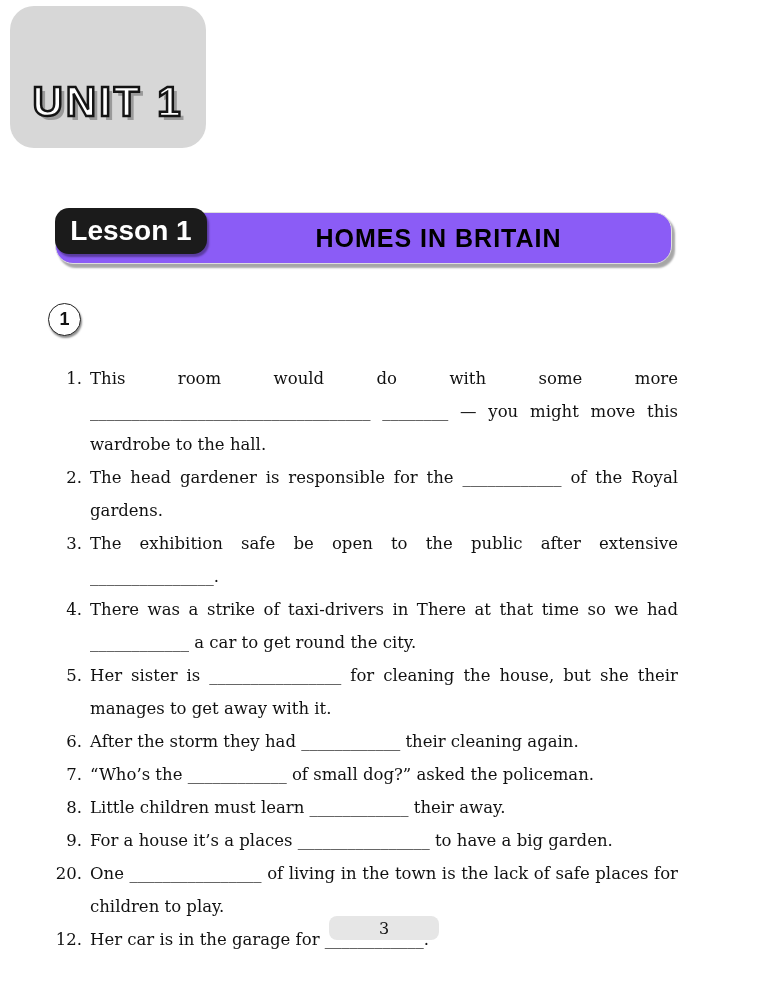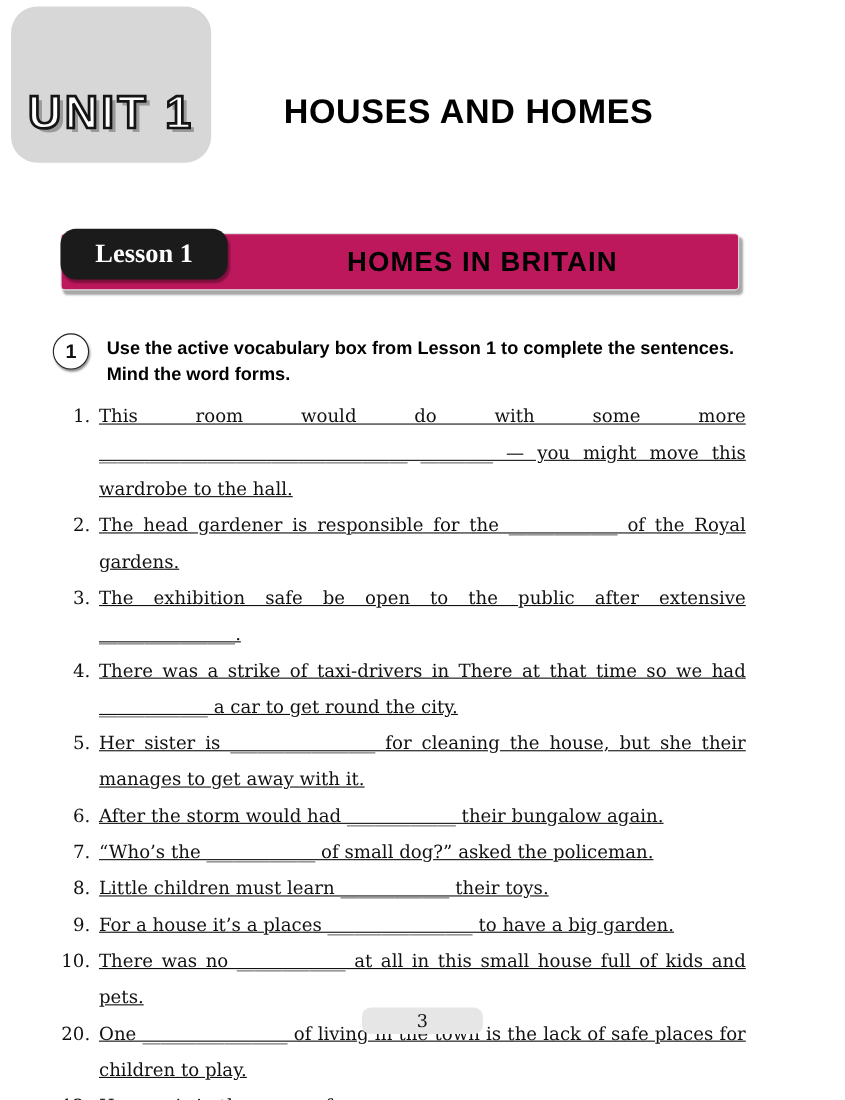--- a/index.html
+++ b/index.html
@@ -12,21 +12,21 @@
     background: #ffffff;
     overflow: hidden;
     font-family: "DejaVu Serif", serif;
     color: #111;
   }
 
   
   .unit-box {
     position: absolute;
     left: 10px; top: 6px;
-    width: 182px; height: 142px;
+    width: 196px; height: 142px;
     background: #d7d7d7;
     border-radius: 24px;
     display: flex;
     align-items: flex-end;
     justify-content: center;
     padding-bottom: 22px;
   }
   .unit-label {
     font-family: "Liberation Sans", sans-serif;
     font-weight: 900;
@@ -50,23 +50,23 @@
 
   
   .lesson-bar {
     position: absolute;
     left: 55px; top: 210px;
     width: 617px; height: 54px;
   }
   .lesson-title-box {
     position: absolute;
     inset: 2px 0 0 0;
-    background: #be185d;
+    background: #8b5cf6;
     border: 1px solid #dedede;
-    border-radius: 4px;
+    border-radius: 18px;
     box-shadow: 3px 4px 2px rgba(0,0,0,0.35);
     display: flex;
     align-items: center;
     justify-content: center;
     padding-left: 150px;
   }
   .lesson-title {
     font-family: "Liberation Sans", sans-serif;
     font-weight: 800;
     font-size: 25px;
@@ -79,23 +79,23 @@
     left: 0; top: -2px;
     width: 152px; height: 46px;
     background: #1b1b1b;
     border-radius: 14px;
     display: flex;
     align-items: center;
     justify-content: center;
     box-shadow: 2px 3px 2px rgba(0,0,0,0.35);
   }
   .lesson-chip-label {
-    font-family: Liberation Serif, serif;
-    font-weight: 800;
-    font-size: 24px;
+    font-family: Liberation Sans, sans-serif;
+    font-weight: 800;
+    font-size: 28px;
     color: #ffffff;
     white-space: nowrap;
   }
 
   
   .exercise-num {
     position: absolute;
     left: 48px; top: 303px;
     width: 33px; height: 33px;
     background: #ffffff;
@@ -135,21 +135,20 @@
     line-height: 33px;
   }
   .sentence .num {
     flex: 0 0 50px;
     text-align: right;
     padding-right: 8px;
   }
   .sentence .stext {
     flex: 1 1 auto;
     text-align: justify;
-    text-decoration: underline;
   }
 
   
   .page-footer {
     position: absolute;
     left: 50%; top: 916px;
     transform: translateX(-50%);
     width: 110px; height: 24px;
     background: #e6e6e6;
     border-radius: 8px;
@@ -160,35 +159,33 @@
   }
 </style>
 </head>
 <body>
 
 <div class="page">
 
   <div class="unit-box">
     <span class="unit-label">UNIT 1</span>
   </div>
-  <h1 class="unit-title">HOUSES AND HOMES</h1>
 
   <div class="lesson-bar">
     <div class="lesson-title-box">
       <span class="lesson-title">HOMES IN BRITAIN</span>
     </div>
     <div class="lesson-chip">
       <span class="lesson-chip-label">Lesson 1</span>
     </div>
   </div>
 
   <div class="exercise-num">
     <span>1</span>
   </div>
-  <p class="exercise-instruction">Use the active vocabulary box from Lesson 1 to complete the sentences. Mind the word forms.</p>
 
   <ol class="sentence-list">
     <li class="sentence">
       <span class="num">1.</span>
       <span class="stext">This room would do with some more __________________________________ ________ — you might move this wardrobe to the hall.</span>
     </li>
     <li class="sentence">
       <span class="num">2.</span>
       <span class="stext">The head gardener is responsible for the ____________ of the Royal gardens.</span>
     </li>
@@ -199,39 +196,35 @@
     <li class="sentence">
       <span class="num">4.</span>
       <span class="stext">There was a strike of taxi-drivers in There at that time so we had ____________ a car to get round the city.</span>
     </li>
     <li class="sentence">
       <span class="num">5.</span>
       <span class="stext">Her sister is ________________ for cleaning the house, but she their manages to get away with it.</span>
     </li>
     <li class="sentence">
       <span class="num">6.</span>
-      <span class="stext">After the storm would had ____________ their bungalow again.</span>
+      <span class="stext">After the storm they had ____________ their cleaning again.</span>
     </li>
     <li class="sentence">
       <span class="num">7.</span>
       <span class="stext">“Who’s the ____________ of small dog?” asked the policeman.</span>
     </li>
     <li class="sentence">
       <span class="num">8.</span>
-      <span class="stext">Little children must learn ____________ their toys.</span>
+      <span class="stext">Little children must learn ____________ their away.</span>
     </li>
     <li class="sentence">
       <span class="num">9.</span>
       <span class="stext">For a house it’s a places ________________ to have a big garden.</span>
     </li>
     <li class="sentence">
-      <span class="num">10.</span>
-      <span class="stext">There was no ____________ at all in this small house full of kids and pets.</span>
-    </li>
-    <li class="sentence">
       <span class="num">20.</span>
       <span class="stext">One ________________ of living in the town is the lack of safe places for children to play.</span>
     </li>
     <li class="sentence">
       <span class="num">12.</span>
       <span class="stext">Her car is in the garage for ____________.</span>
     </li>
   </ol>
 
   <div class="page-footer">

